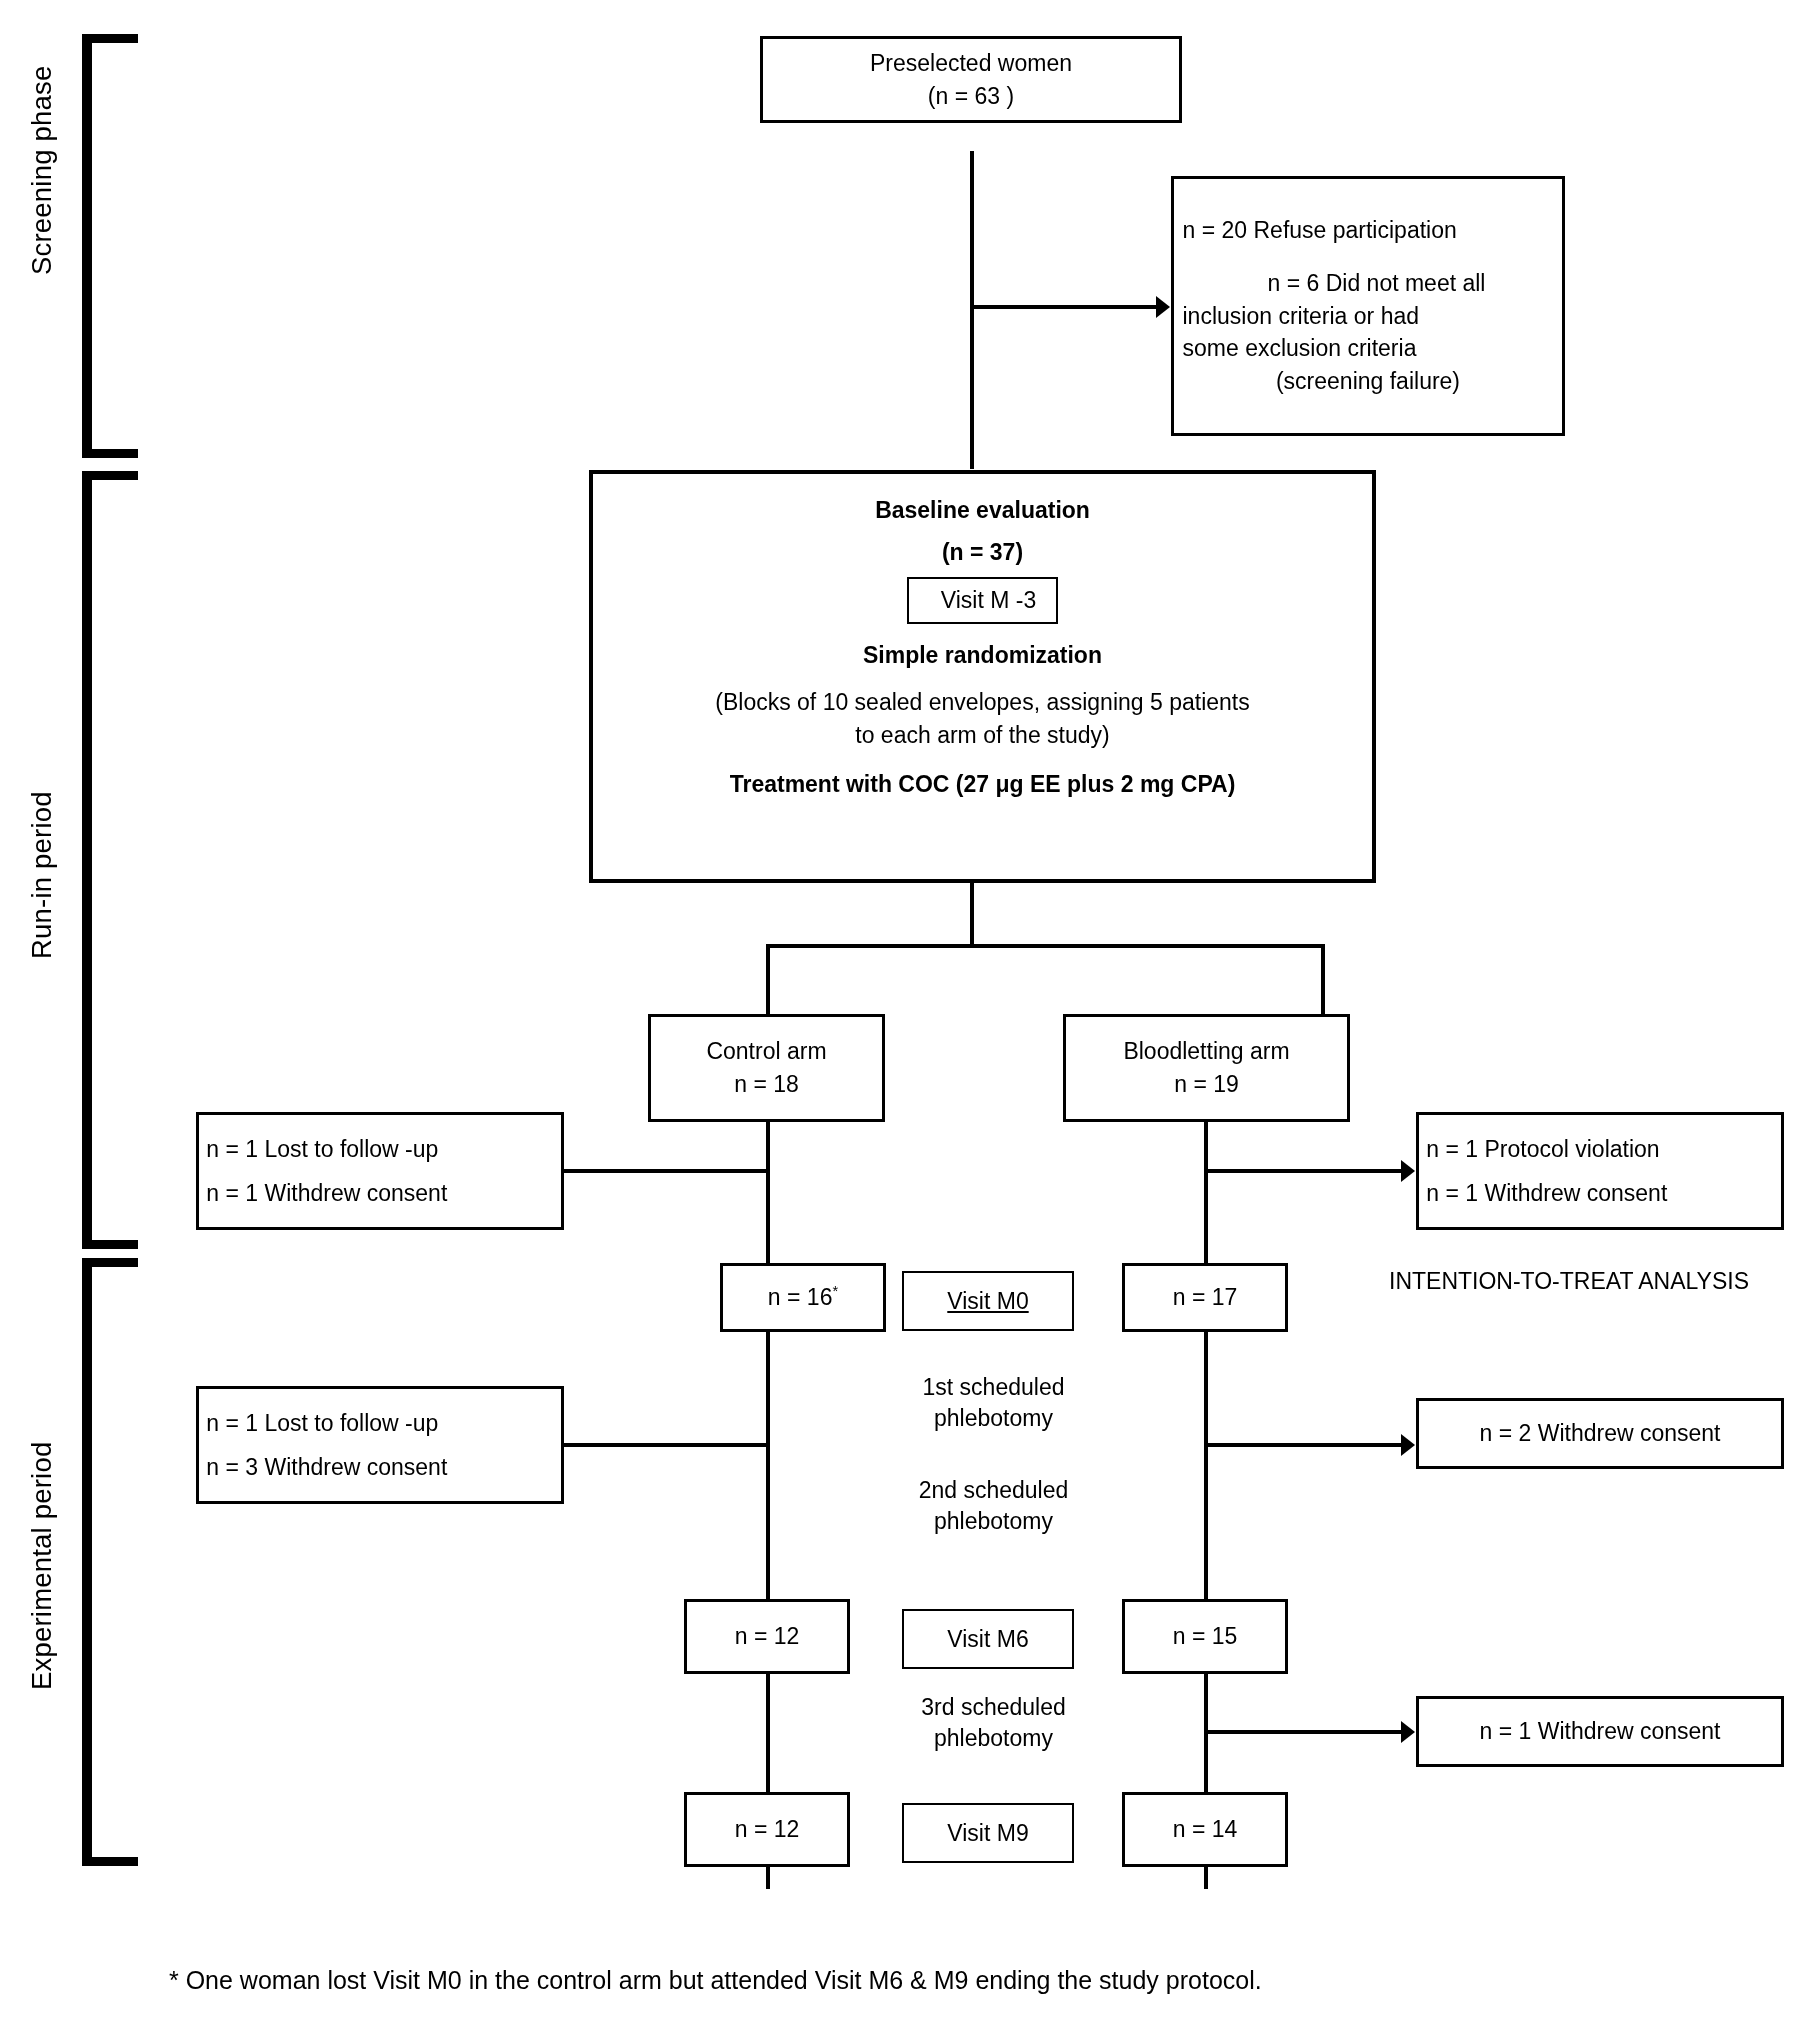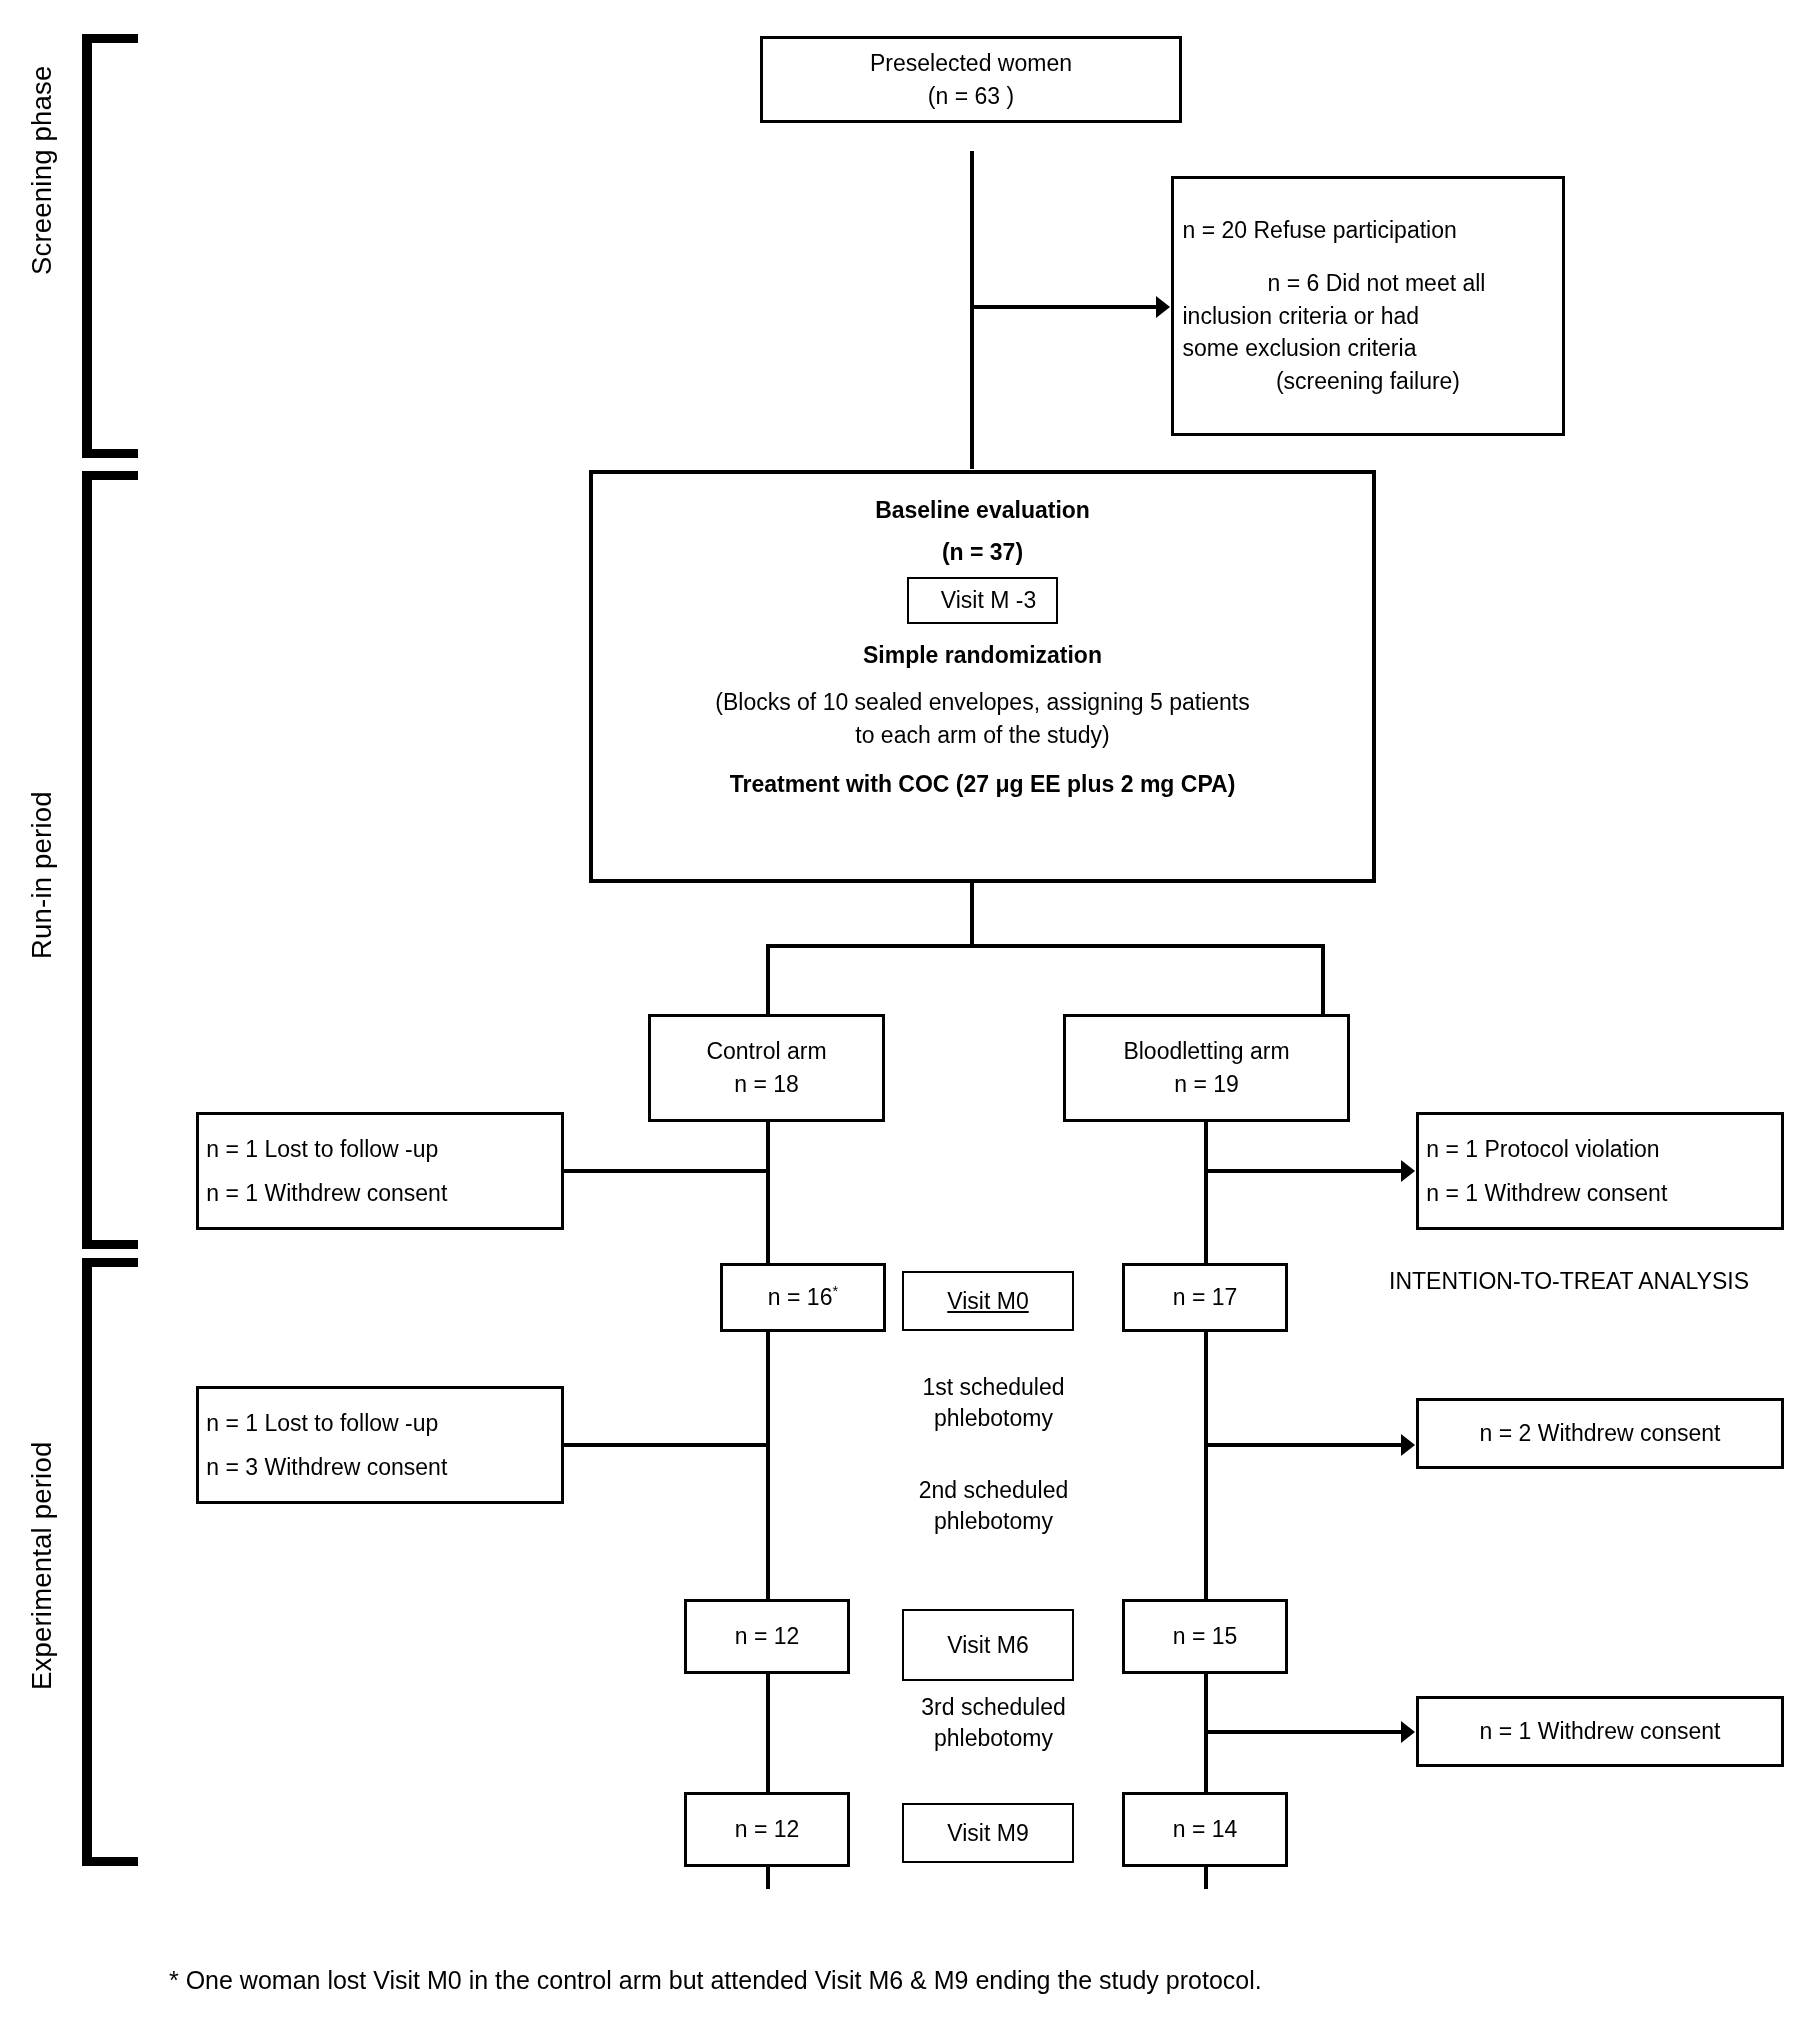--- a/index.html
+++ b/index.html
@@ -172,21 +172,21 @@
   </div>
   <div class="label-txt" style="left:886px;top:1475px;width:215px;">
     <span class="ln">2nd scheduled</span>
     <span class="ln">phlebotomy</span>
   </div>
 
   <div class="box" style="left:684px;top:1599px;width:166px;height:75px;">
     <span class="ln t-reg">n = 12</span>
   </div>
 
-  <div class="box thin" style="left:902px;top:1609px;width:172px;height:72px;">
+  <div class="box thin" style="left:902px;top:1609px;width:172px;height:60px;">
     <span class="ln t-reg">Visit M6</span>
   </div>
 
   <div class="box" style="left:1122px;top:1599px;width:166px;height:75px;">
     <span class="ln t-reg">n = 15</span>
   </div>
 
   <div class="vline" style="left:766px;top:1674px;height:215px;"></div>
   <div class="vline" style="left:1204px;top:1674px;height:215px;"></div>
 

